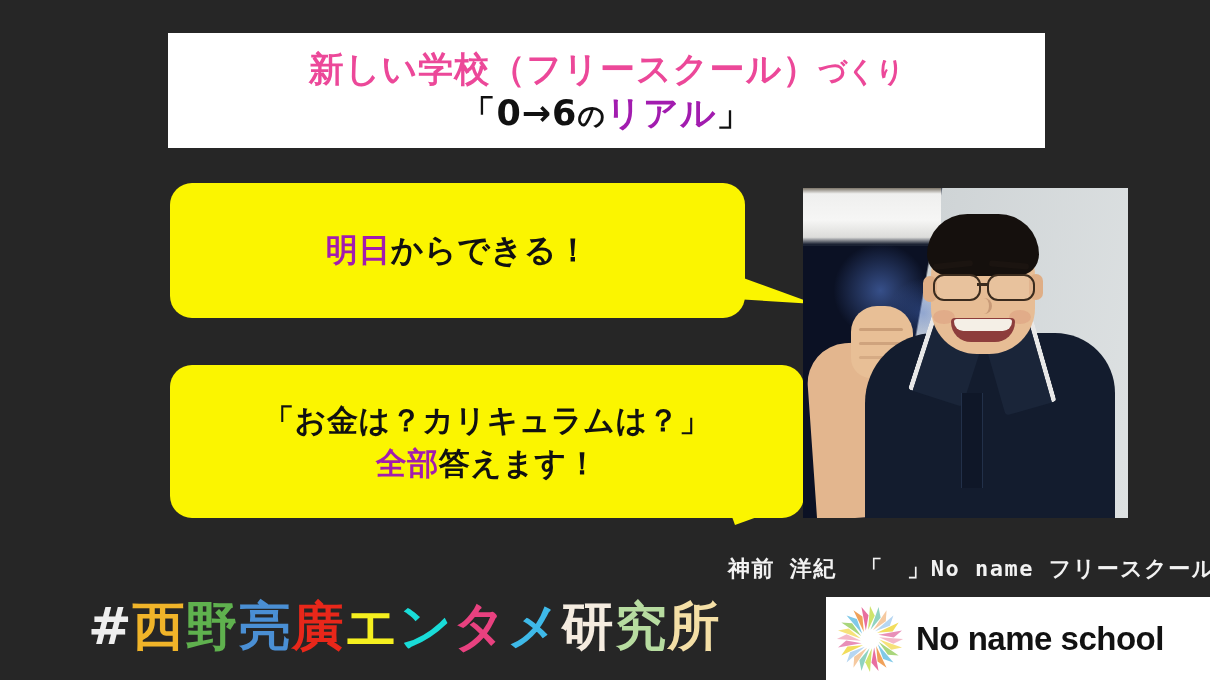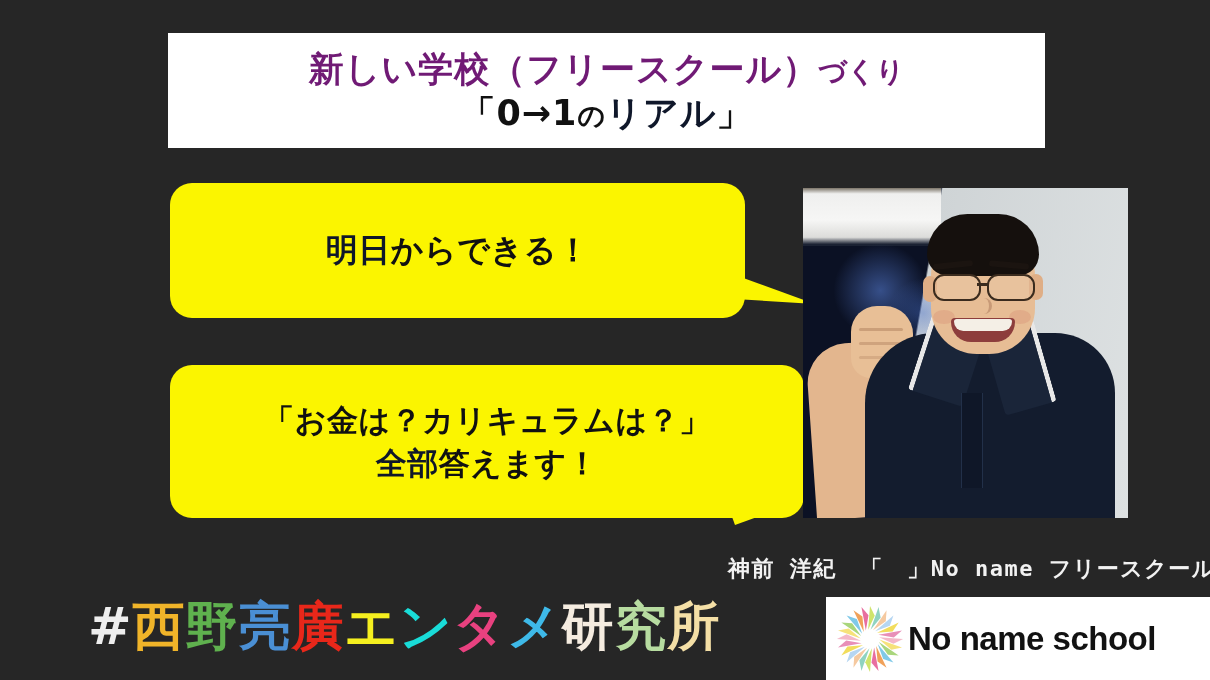--- a/index.html
+++ b/index.html
@@ -27,42 +27,42 @@
     display: flex;
     flex-direction: column;
     align-items: center;
     justify-content: center;
     box-sizing: border-box;
     padding-top: 2px;
   }
   .title-line1 {
     font-size: 35px;
     font-weight: bold;
-    color: #701a75;
+    color: #ec4899;
     letter-spacing: 1px;
     white-space: nowrap;
     line-height: 1.15;
   }
   .title-line1 .suffix {
     font-size: 28px;
     letter-spacing: 0;
   }
   .title-line2 {
     font-size: 35px;
     font-weight: bold;
     color: #111111;
     letter-spacing: 1px;
     white-space: nowrap;
     line-height: 1.2;
     margin-top: 2px;
   }
   .title-line2 .small-no {
     font-size: 27px;
   }
-  .hl-red { color: #0f172a; }
+  .hl-red { color: #a21caf; }
 
   
   .bubble {
     position: absolute;
     background: #fbf500;
     border-radius: 22px;
     display: flex;
     flex-direction: column;
     align-items: center;
     justify-content: center;
@@ -333,21 +333,21 @@
   
   .logo-box {
     position: absolute;
     left: 826px;
     top: 597px;
     width: 384px;
     height: 83px;
     background: #ffffff;
     display: flex;
     align-items: center;
-    gap: 2px;
+    gap: 10px;
     padding-left: 8px;
     box-sizing: border-box;
   }
   .logo-mark {
     position: relative;
     width: 72px;
     height: 72px;
     flex: 0 0 72px;
   }
   .logo-text {
@@ -362,21 +362,21 @@
 </head>
 <body>
 
 <div id="slide">
 
   <div class="title-box">
     <div class="title-line1">
       <span>新しい学校（フリースクール）</span><span class="suffix">づくり</span>
     </div>
     <div class="title-line2">
-      <span>「0→1</span><span class="small-no">の</span><span class="hl-red">リアル</span><span>」</span>
+      <span>「0→6</span><span class="small-no">の</span><span class="hl-red">リアル</span><span>」</span>
     </div>
   </div>
 
   <div class="tail tail-1"></div>
   <div class="tail tail-2"></div>
 
   <div class="bubble bubble-1">
     <div class="bubble-line">
       <span class="hl-red">明日</span><span>からできる！</span>
     </div>

